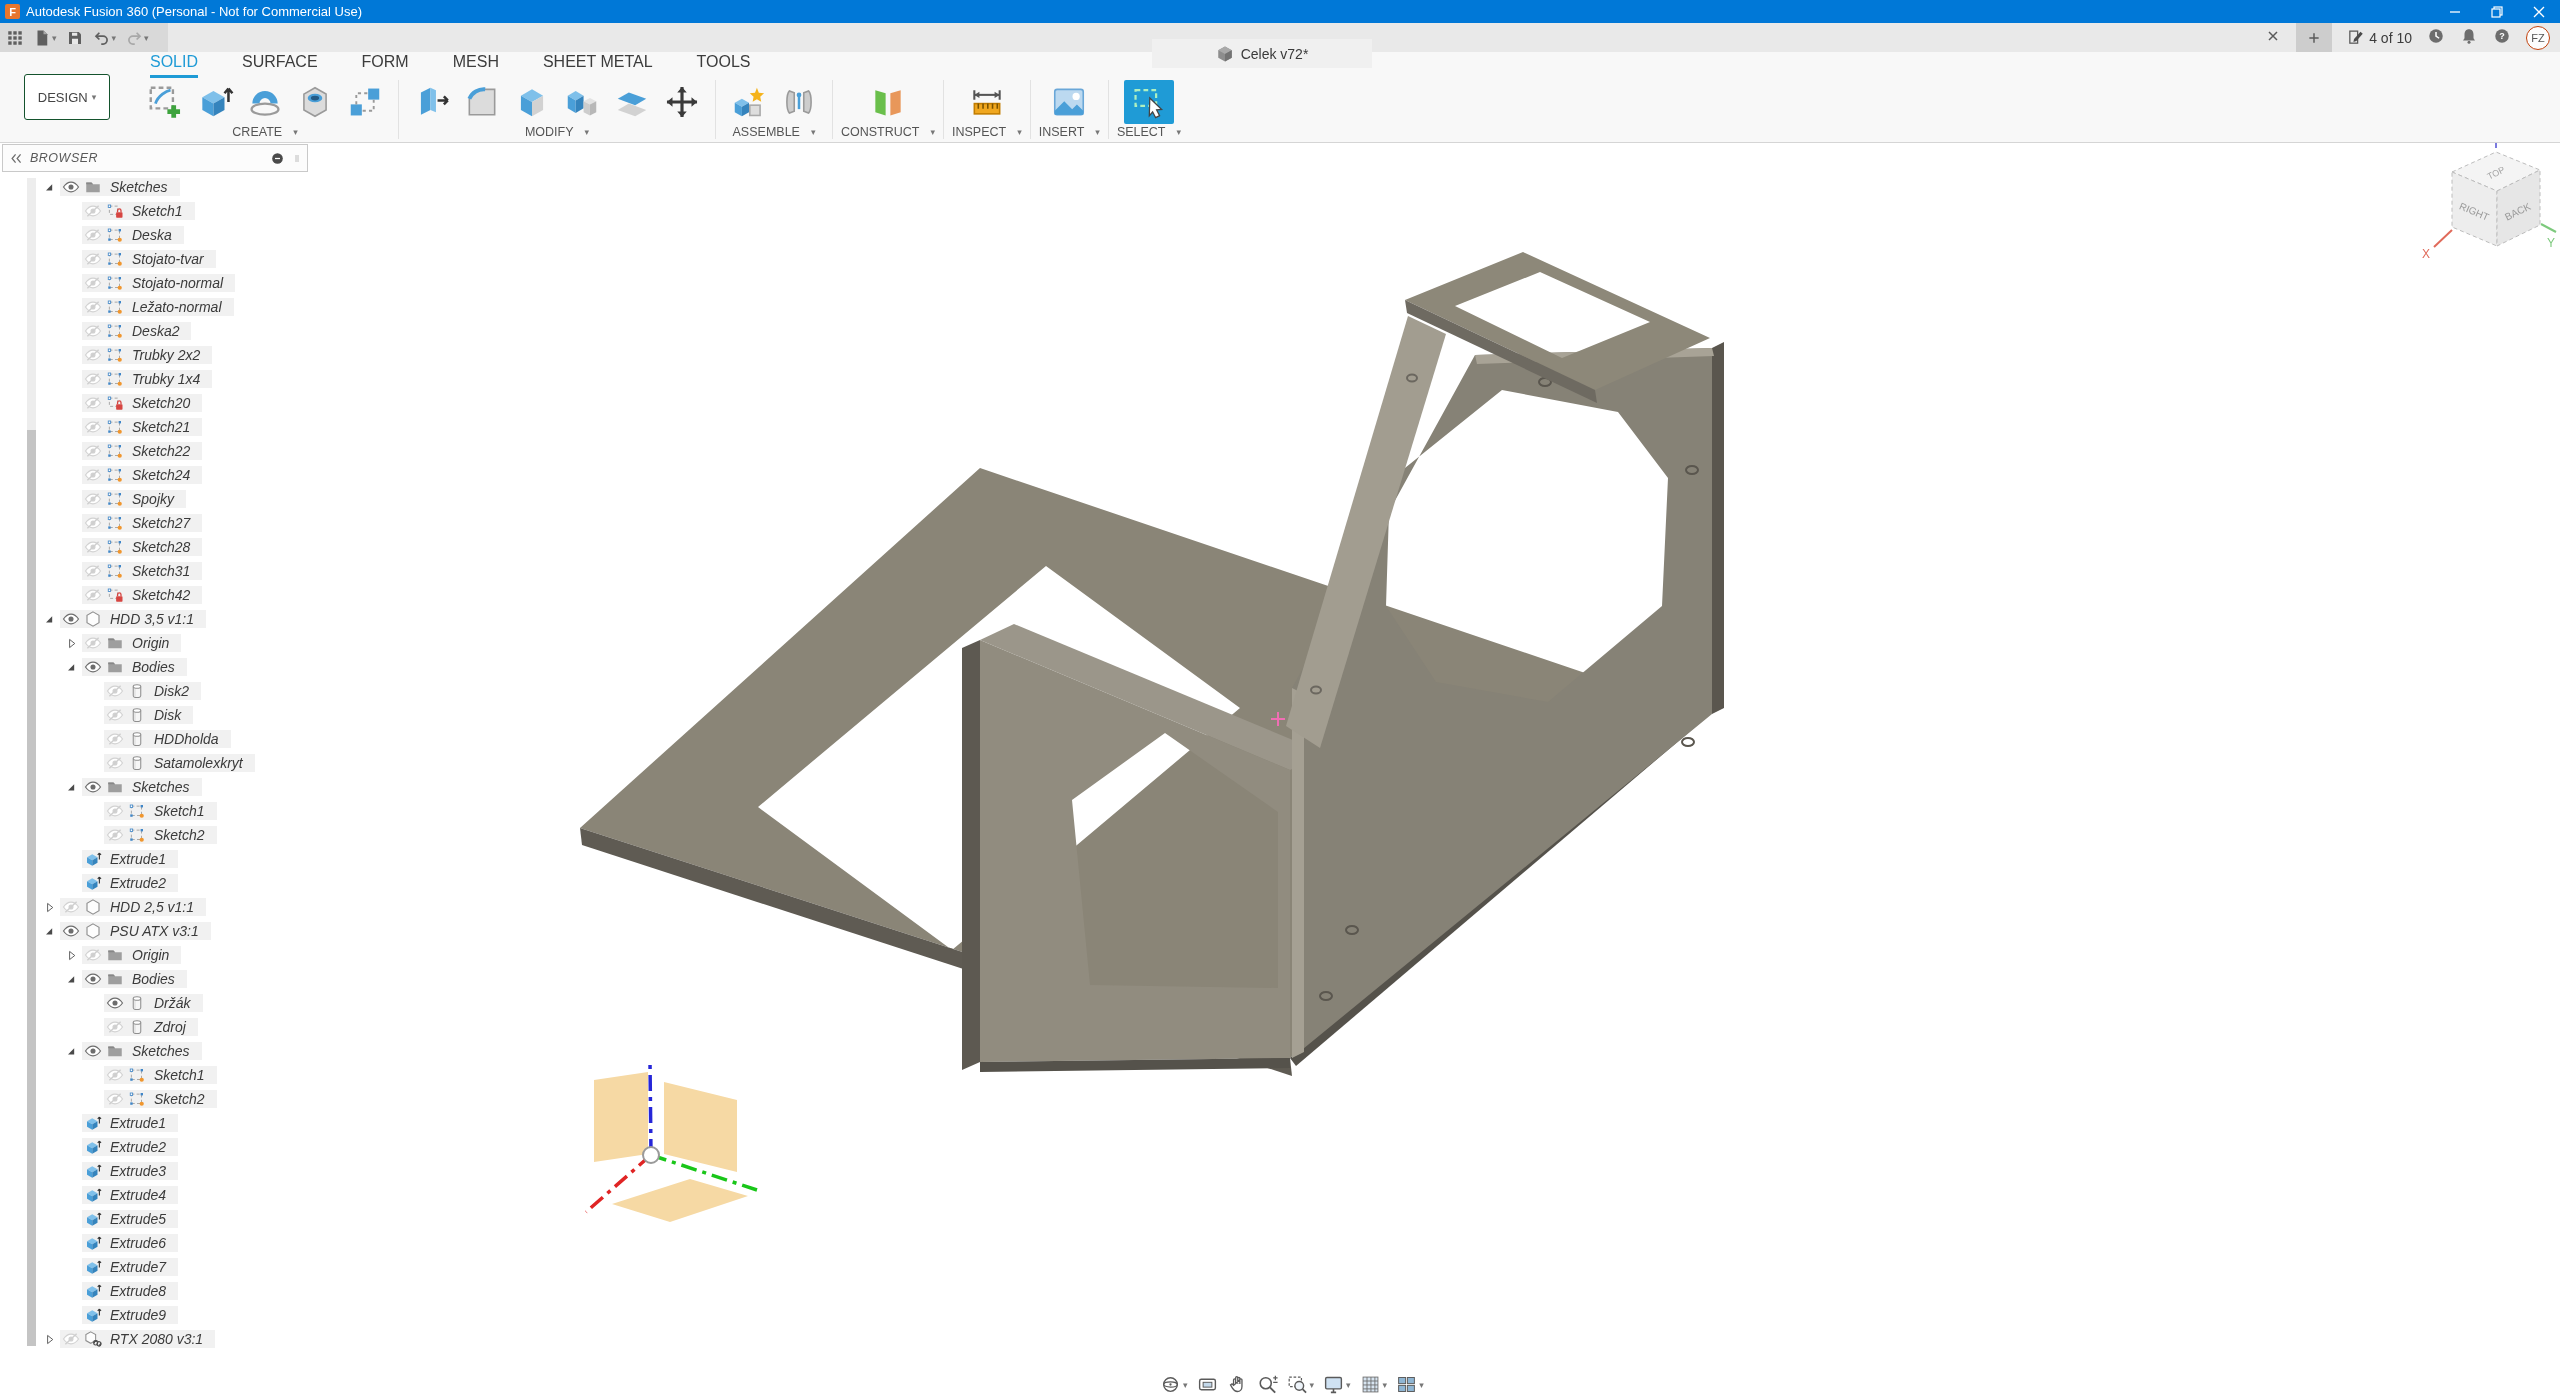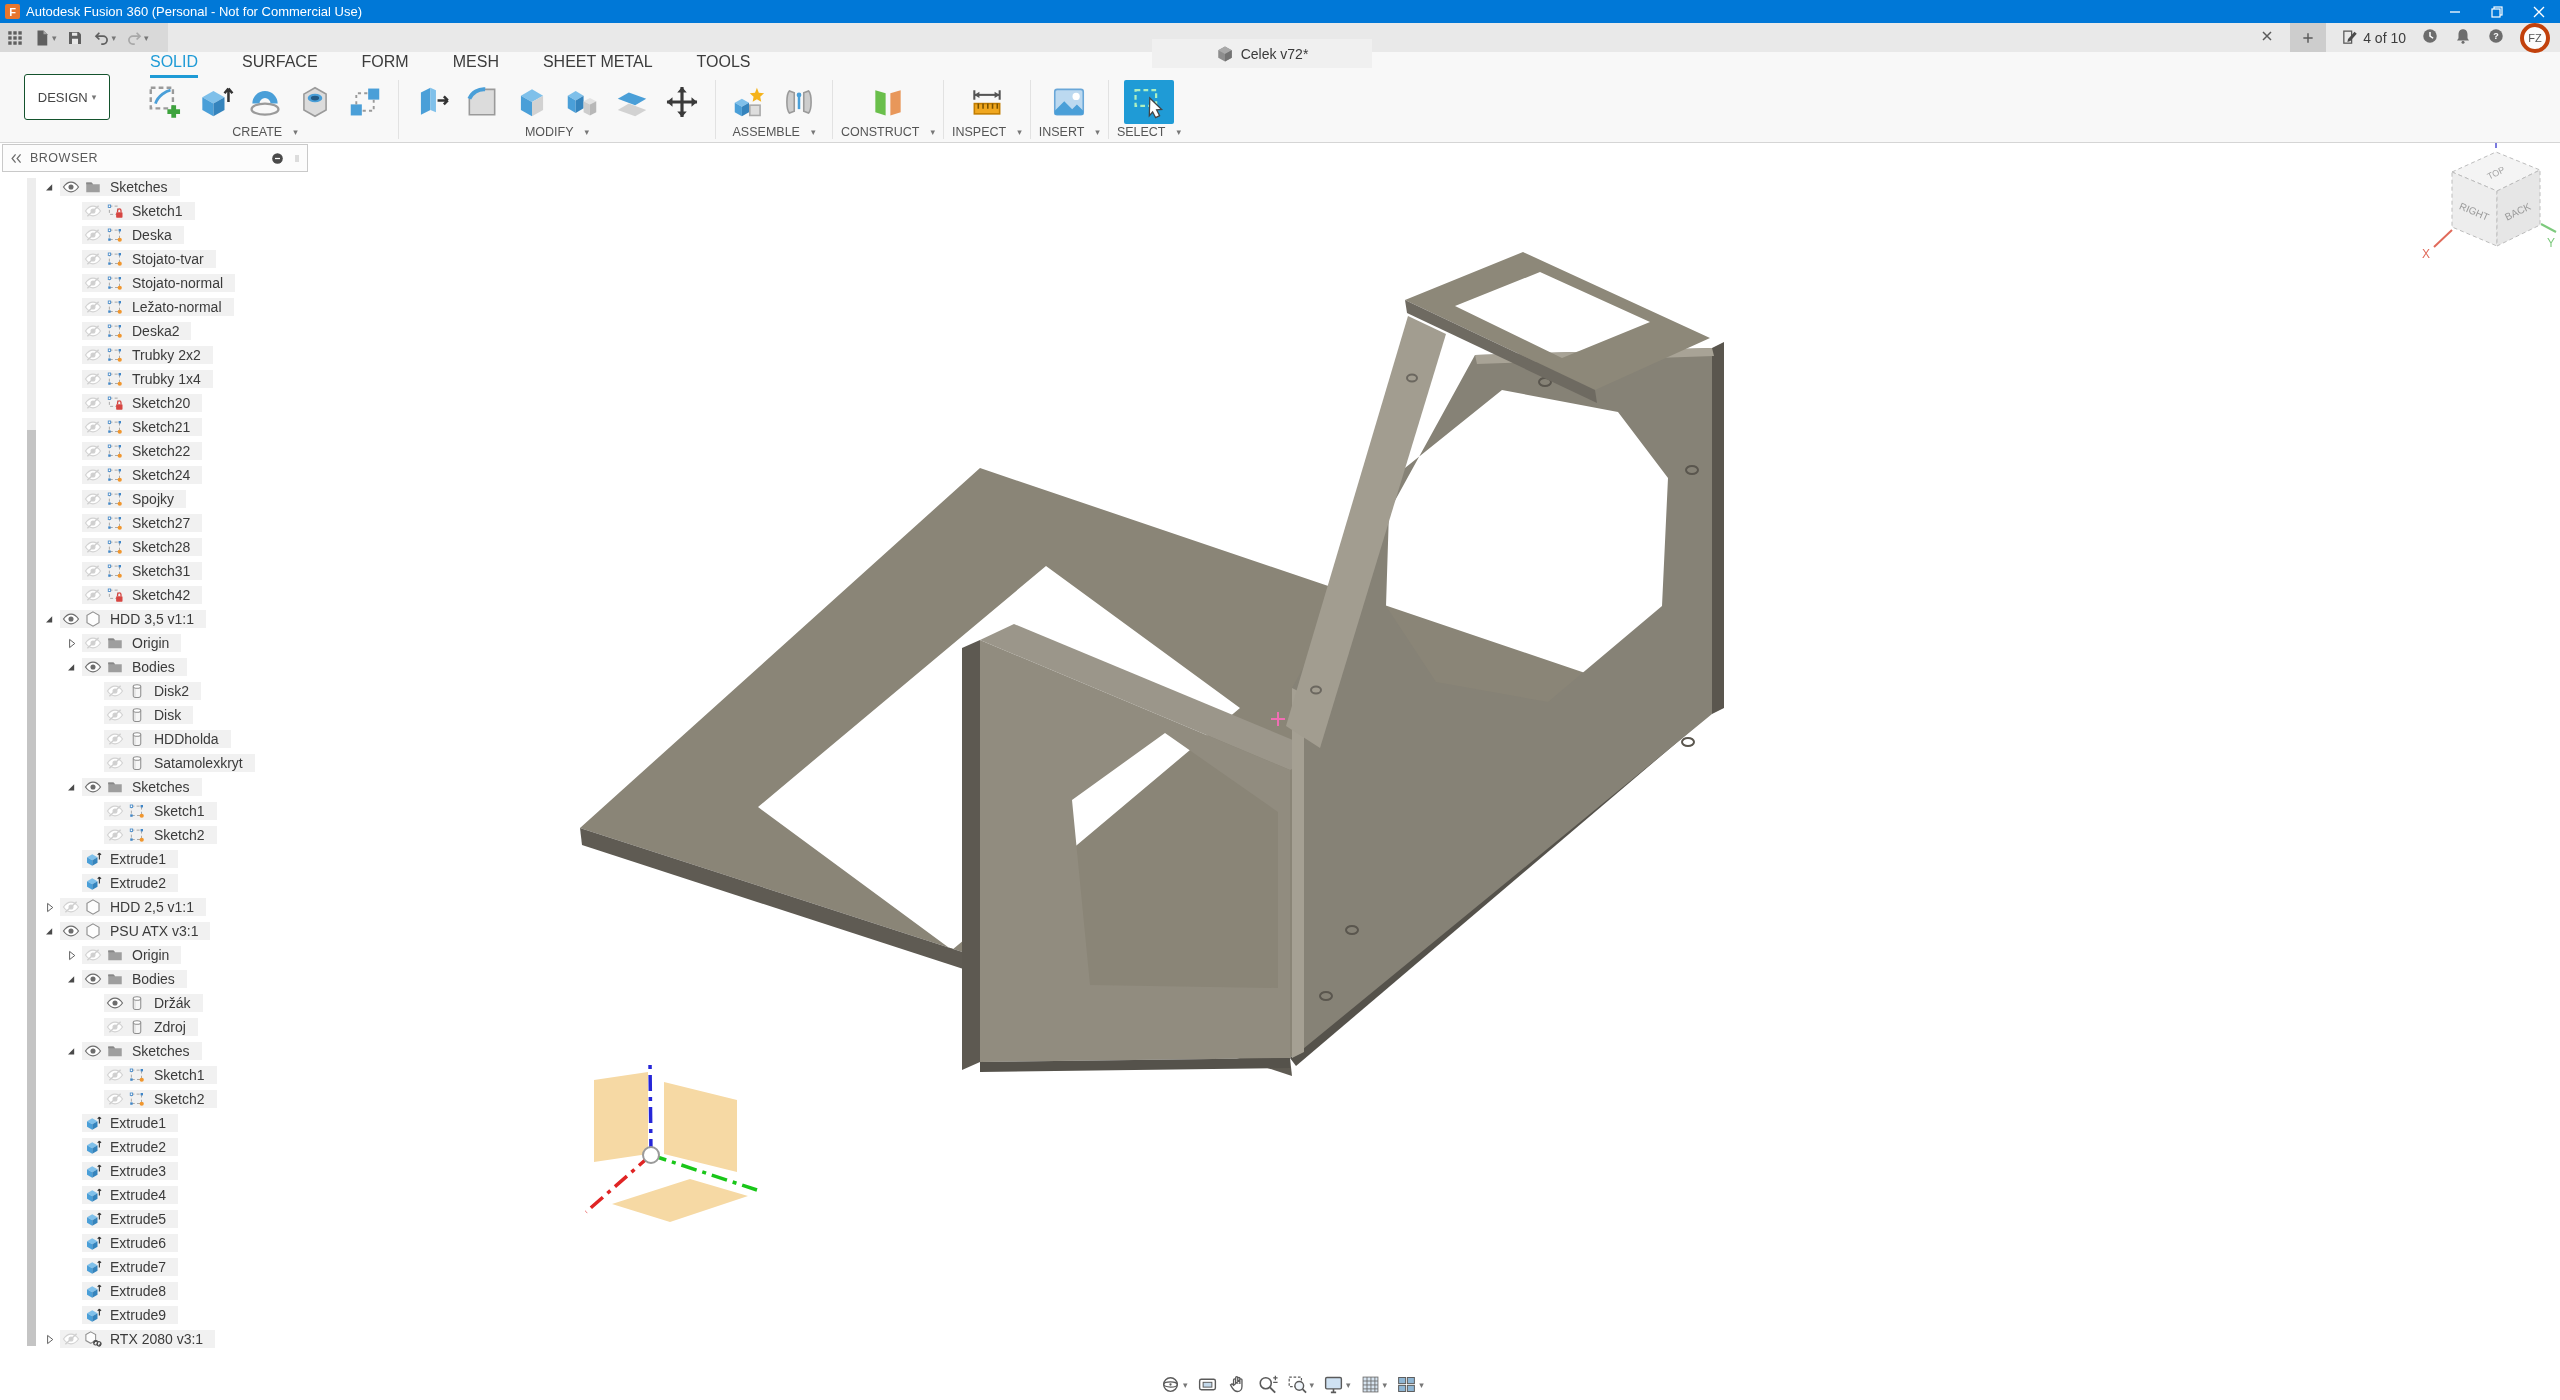--- a/index.html
+++ b/index.html
@@ -15,40 +15,40 @@
   #tabstrip{position:absolute;left:0;top:23px;width:2560px;height:29px;background:#e9e9e9;z-index:29;}
   #quickaccess{position:absolute;left:0;top:0;width:162px;height:29px;background:#d9d9d9;
     display:flex;align-items:center;padding-left:6px;gap:9px;}
   .qa-item{display:flex;align-items:center;gap:1px;}
   #doc-tab{position:absolute;left:1152px;top:16px;width:220px;height:29px;display:flex;
     align-items:center;justify-content:center;gap:7px;background:#f0f0f0;font-size:14px;color:#3a3a3a;}
   #tab-right{position:absolute;right:0;top:0;height:29px;display:flex;align-items:center;gap:15px;padding-right:10px;}
   #add-tab-btn{width:36px;height:29px;background:#cdcdcd;display:flex;align-items:center;justify-content:center;}
   #doc-counter{display:flex;align-items:center;gap:5px;font-size:14px;color:#3c3c3c;}
   #avatar{width:22px;height:22px;border-radius:50%;background:#fdfdfd;color:#555;font-size:11px;
-    display:flex;align-items:center;justify-content:center;border:4px solid #c2410c;}
+    display:flex;align-items:center;justify-content:center;border:1px solid #c2410c;}
   
   #ribbon{position:absolute;left:0;top:52px;width:2560px;height:90px;background:#f8f8f8;
     border-bottom:1px solid #d5d5d5;z-index:28;}
   #ribbon-tabs{position:absolute;left:150px;top:2px;height:24px;display:flex;gap:44px;align-items:flex-end;}
   .rtab{font-size:16px;color:#3c3c3c;padding-bottom:4px;border-bottom:3px solid transparent;}
   .rtab.active{color:#1f9bd6;border-bottom-color:#1f9bd6;}
   #design-btn{position:absolute;left:24px;top:22px;width:84px;height:44px;border:1px solid #14532d;
     border-radius:3px;background:#fff;display:flex;align-items:center;justify-content:center;
     font-size:13px;color:#444;gap:4px;}
   #ribbon-groups{position:absolute;left:132px;top:28px;display:flex;align-items:flex-start;}
   .rgroup{padding:0 8px;border-right:1px solid #e2e2e2;display:flex;flex-direction:column;align-items:center;}
   .rgroup:last-child{border-right:none;}
   .rtools{display:flex;align-items:center;}
   .rtool{width:50px;height:44px;display:flex;align-items:center;justify-content:center;border-radius:2px;}
   .rtool.active-tool{background:#1f9bd6;}
   .rglabel{margin-top:1px;font-size:12.5px;color:#555;display:flex;align-items:center;gap:11px;}
   .caret{font-size:9px;color:#777;}
   
-  #browser{position:absolute;left:2px;top:144px;width:306px;z-index:20;}
+  #browser{position:absolute;left:2px;top:144px;width:306px;z-index:20;font-style:italic;}
   .panel-header{height:26px;background:#fcfcfc;border:1px solid #c9c9c9;display:flex;
     align-items:center;font-size:12.5px;color:#5a5a5a;letter-spacing:.5px;padding:0 4px 0 6px;gap:6px;}
   .panel-header .spacer{flex:1;}
   #tree{position:relative;margin-top:3px;}
   .tree-row{height:24px;display:flex;align-items:center;}
   .slot{width:22px;height:22px;display:flex;align-items:center;justify-content:center;flex:none;}
   .band{height:18px;display:flex;align-items:center;background:#f1f1f1;padding-right:12px;}
   .tree-label{font-size:14px;color:#3b3b3b;padding-left:6px;white-space:nowrap;}
   #browser-scrolltrack{position:absolute;left:27px;top:178px;width:9px;height:1168px;background:#ededed;z-index:21;}
   #browser-scrollthumb{position:absolute;left:27px;top:430px;width:9px;height:916px;background:#c4c4c4;z-index:22;}

